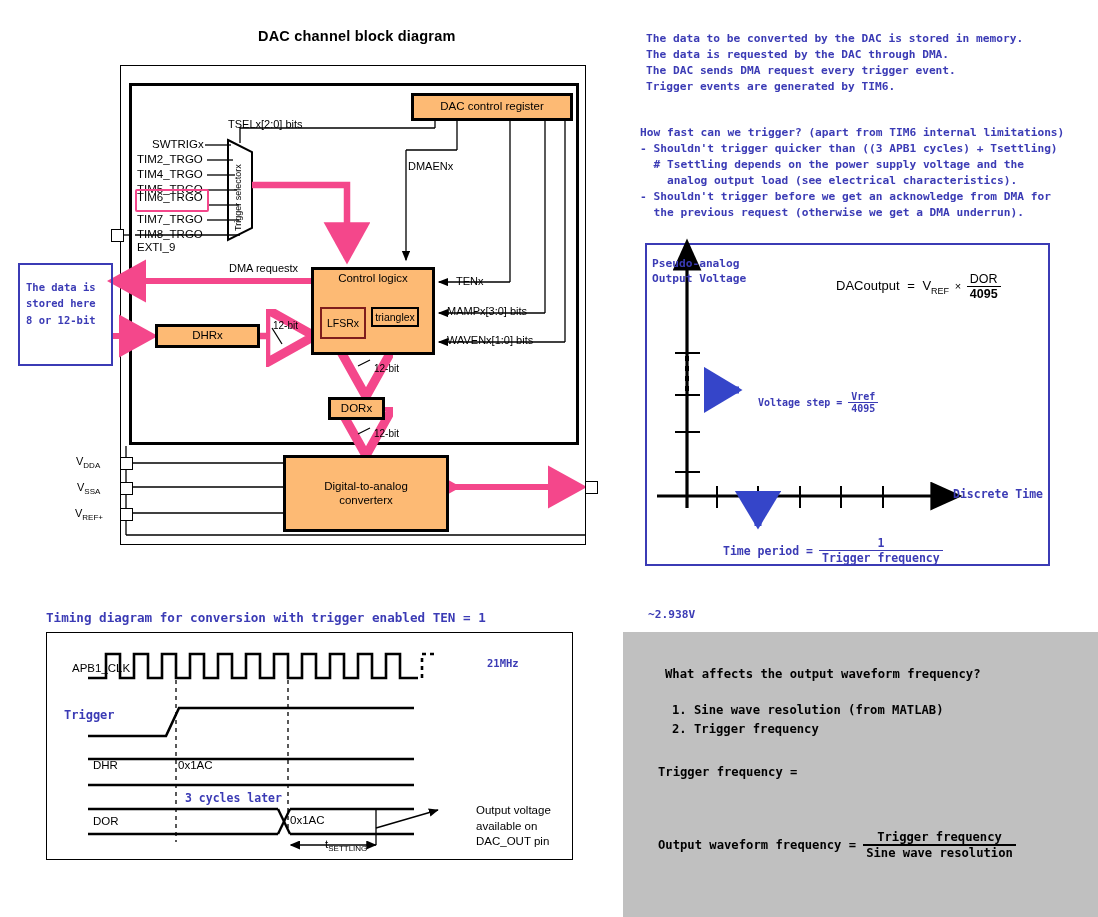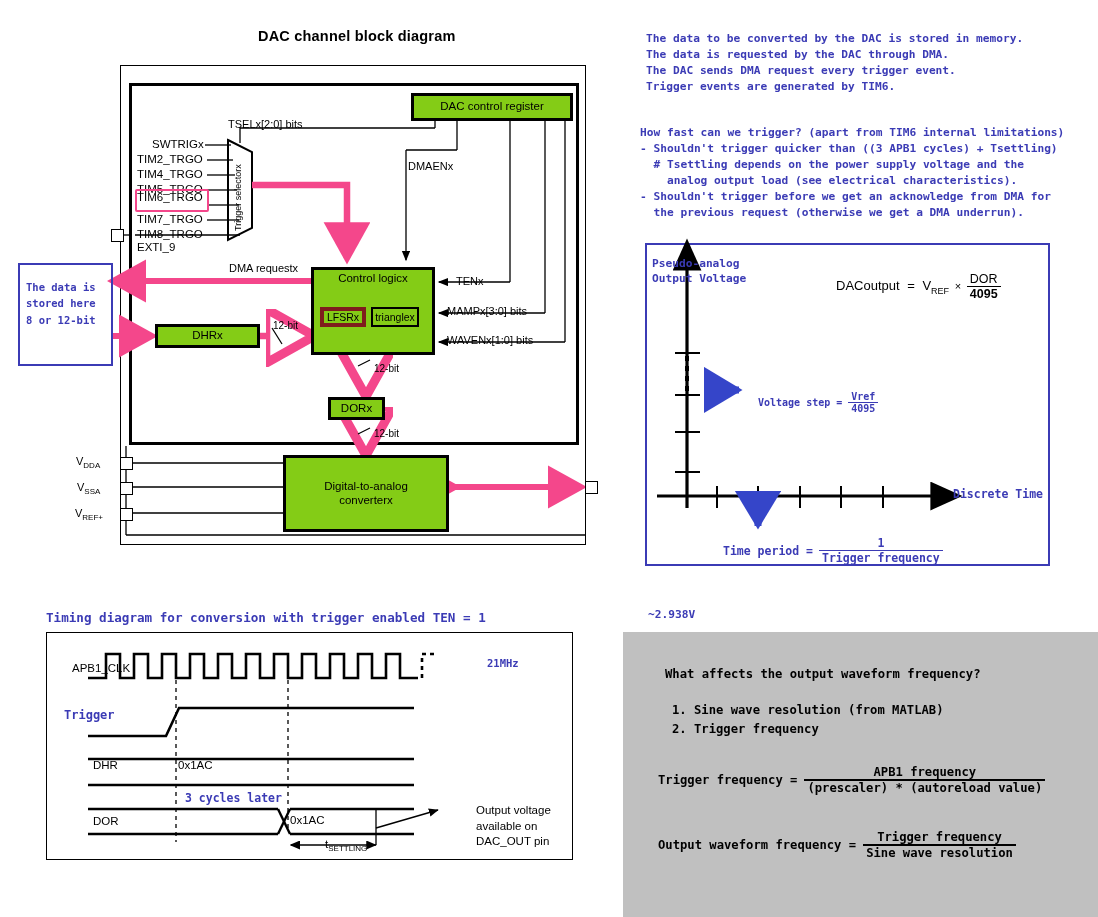--- a/index.html
+++ b/index.html
@@ -11,28 +11,28 @@
   .abs{position:absolute;}
   
   .mono{font-family:"DejaVu Sans Mono","Liberation Mono",monospace;}
   .bluebold{color:#3b3bb5;font-weight:bold;}
 
   
   #bd-title{left:258px;top:28px;font-size:14.5px;font-weight:bold;color:#000;letter-spacing:.2px;}
   #outer-chip{left:120px;top:65px;width:466px;height:480px;border:1.6px solid #000;box-sizing:border-box;}
   #inner-chip{left:129px;top:83px;width:450px;height:362px;border:3px solid #000;box-sizing:border-box;}
 
-  .box{border:3px solid #000;background:#84cc16;box-sizing:border-box;
+  .box{border:3px solid #000;background:#fdba74;box-sizing:border-box;
        display:flex;align-items:center;justify-content:center;text-align:center;
        font-size:11.5px;color:#000;line-height:1.15;}
 
   #dac-ctrl-reg{left:411px;top:93px;width:162px;height:28px;}
   #ctrl-logic{left:311px;top:267px;width:124px;height:88px;}
   #ctrl-logic-label{left:311px;top:272px;width:124px;text-align:center;font-size:11.5px;}
-  #lfsr{left:320px;top:307px;width:46px;height:20px;font-size:10.5px;border:4px solid #7f1d1d;}
+  #lfsr{left:320px;top:307px;width:46px;height:32px;font-size:10.5px;border:2px solid #7f1d1d;}
   #triangle{left:371px;top:307px;width:48px;height:20px;font-size:10.5px;border:2px solid #000;}
   #dhrx{left:155px;top:324px;width:105px;height:24px;font-size:11.5px;}
   #dorx{left:328px;top:397px;width:57px;height:23px;font-size:11.5px;}
   #dac-conv{left:283px;top:455px;width:166px;height:77px;font-size:11.5px;}
   #mux-text{left:231px;top:160px;width:14px;height:76px;font-size:9px;color:#000;
             writing-mode:vertical-rl;text-orientation:mixed;transform:rotate(180deg);
             display:flex;align-items:center;justify-content:center;white-space:nowrap;}
 
   
   .trg{font-size:11.5px;color:#000;text-align:left;white-space:nowrap;}
@@ -369,24 +369,20 @@
 available on
 DAC_OUT pin</div>
 
 <div class="abs" id="gray"></div>
 <div class="abs mono" id="g-q">What affects the output waveform frequency?</div>
 <div class="abs mono" id="g-l1">1. Sine wave resolution (from MATLAB)</div>
 <div class="abs mono" id="g-l2">2. Trigger frequency</div>
 
 <div class="abs mono" id="g-f1">
   <span>Trigger frequency =</span>
-  <span class="frac">
-    <span class="num">APB1 frequency</span>
-    <span class="den">(prescaler) * (autoreload value)</span>
-  </span>
 </div>
 
 <div class="abs mono" id="g-f2">
   <span>Output waveform frequency =</span>
   <span class="frac">
     <span class="num">Trigger frequency</span>
     <span class="den">Sine wave resolution</span>
   </span>
 </div>
 

